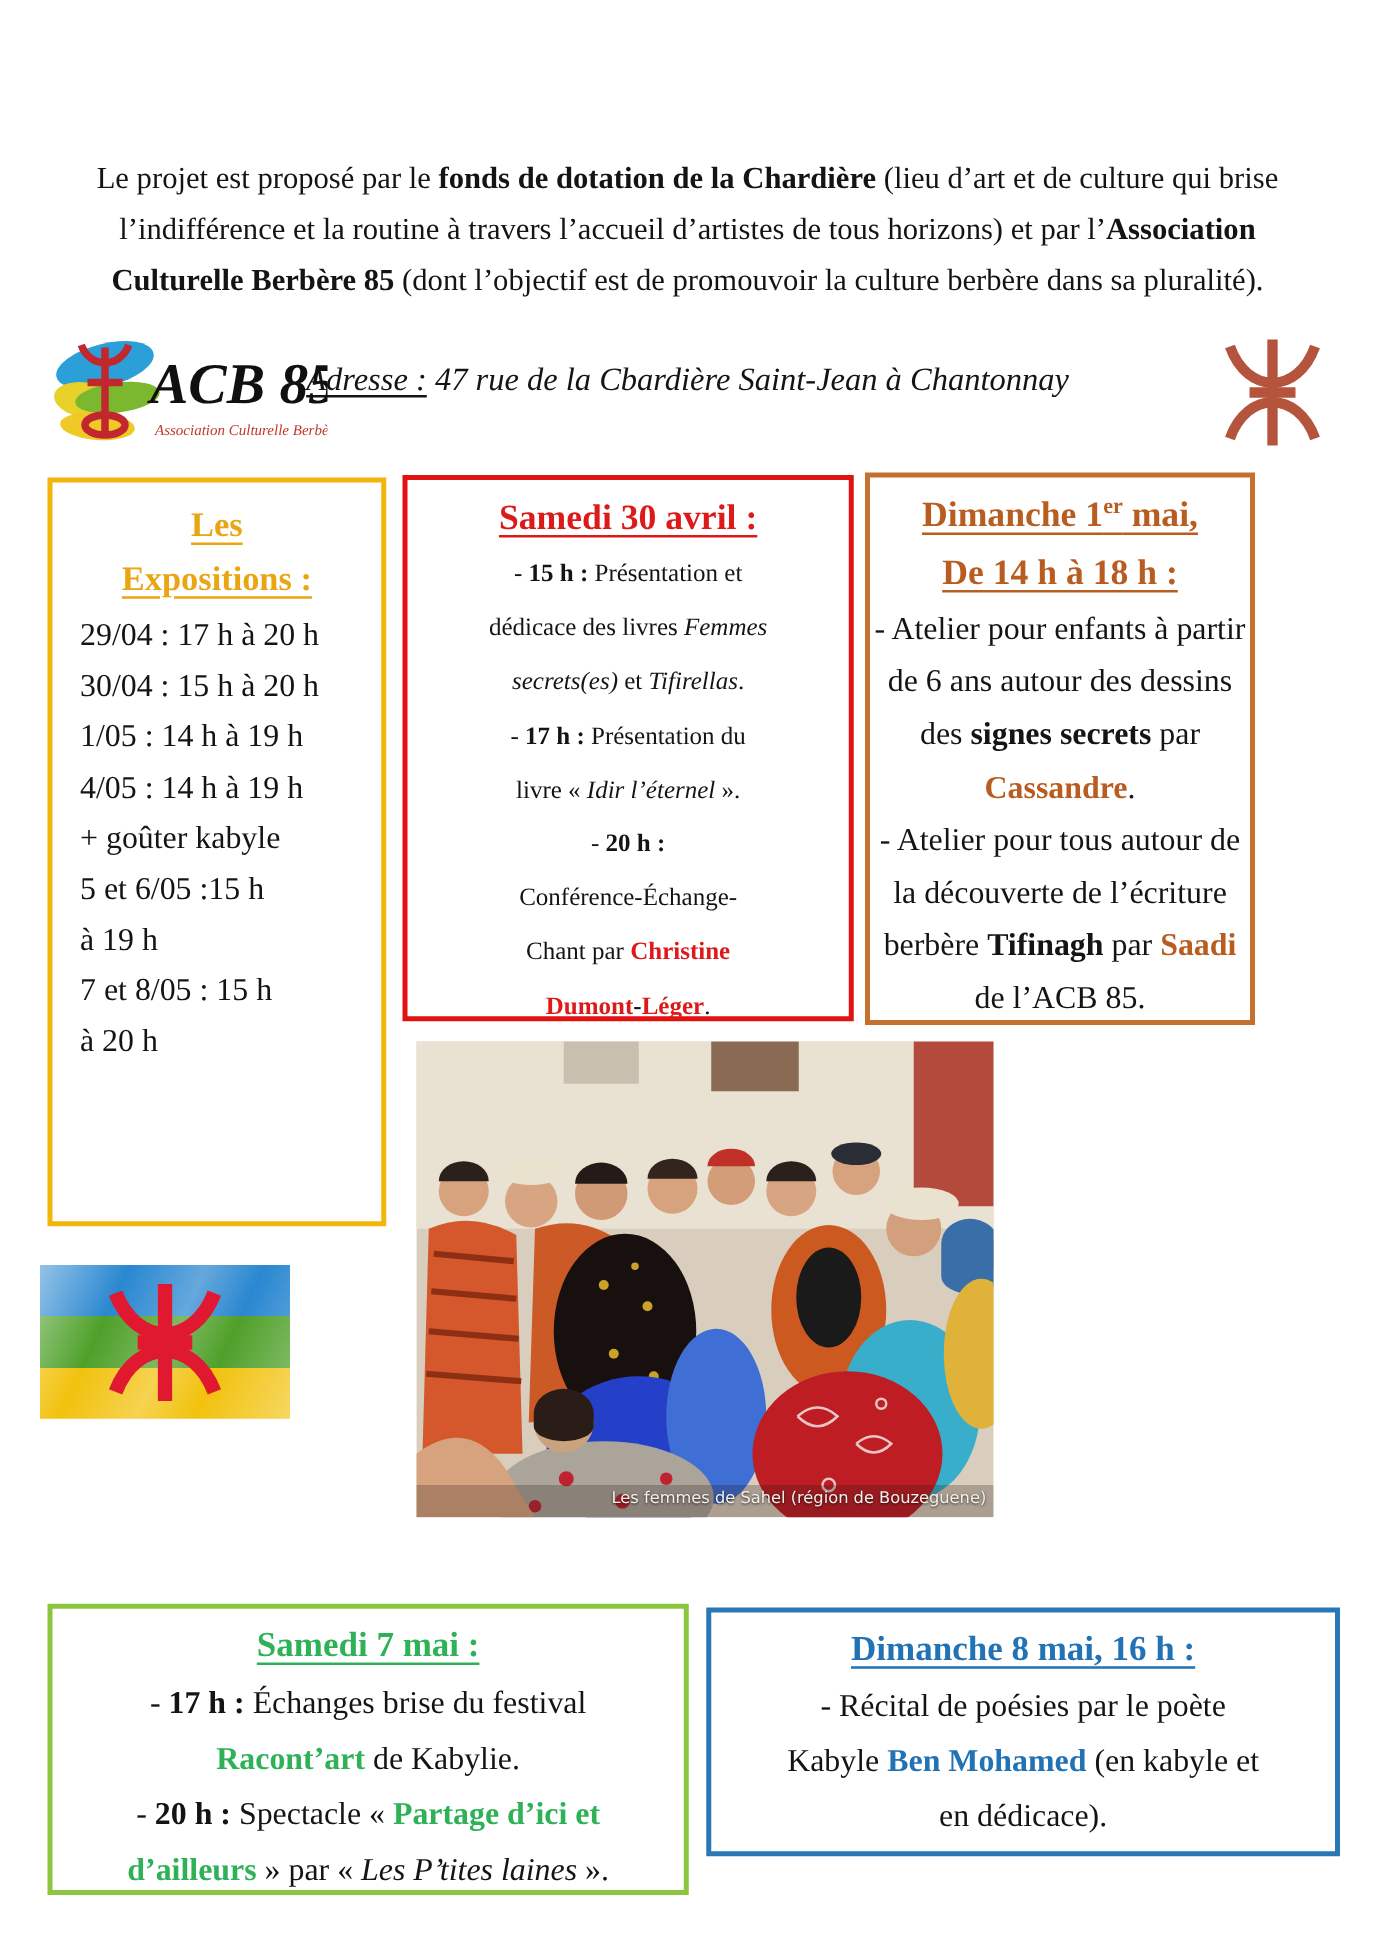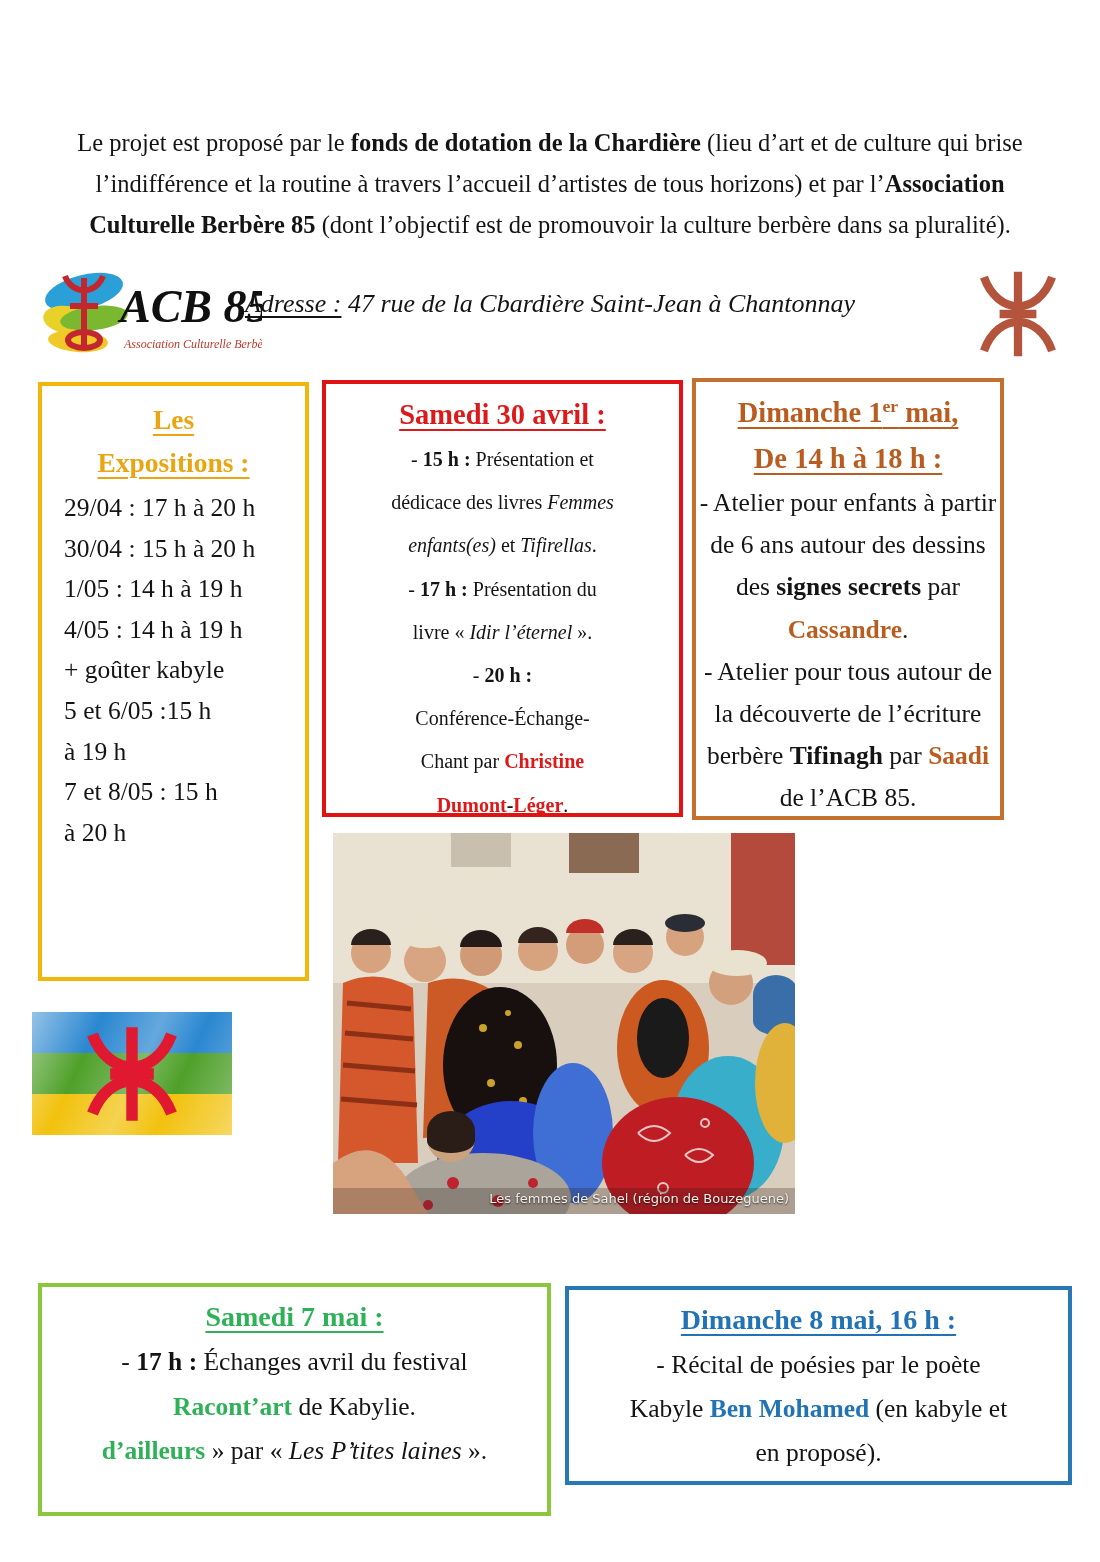--- a/index.html
+++ b/index.html
@@ -184,21 +184,21 @@
         <div class="rline"><span>7 et 8/05 : 15 h</span></div>
         <div class="rline"><span>à 20 h</span></div>
       </div>
   </div>
 
   <div class="box box-samedi30">
     <div class="box-title utitle">Samedi 30 avril :</div>
     <div class="box-body">
         <div class="rline"><span>- </span><span class="b">15 h :</span><span> Présentation et</span></div>
         <div class="rline"><span>dédicace des livres </span><span class="i">Femmes</span></div>
-        <div class="rline"><span class="i">enfants(es)</span><span> et </span><span class="i">Tifirellas</span><span>.</span></div>
+        <div class="rline"><span class="i">secrets(es)</span><span> et </span><span class="i">Tifirellas</span><span>.</span></div>
         <div class="rline"><span>- </span><span class="b">17 h :</span><span> Présentation du</span></div>
         <div class="rline"><span>livre « </span><span class="i">Idir l’éternel</span><span> ».</span></div>
         <div class="rline"><span>- </span><span class="b">20 h :</span></div>
         <div class="rline"><span>Conférence-Échange-</span></div>
         <div class="rline"><span>Chant par </span><span class="b red">Christine</span></div>
         <div class="rline"><span class="b red">Dumont</span><span class="b">-</span><span class="b red">Léger</span><span>.</span></div>
       </div>
   </div>
 
   <div class="box box-dimanche1">
@@ -297,28 +297,29 @@
         <path d="M12,88 C28,46 72,46 88,88"></path>
         <path d="M50,5 L50,95"></path>
         <path d="M29,50 L71,50"></path>
       </g>
     </svg>
   </div>
 
   <div class="box box-samedi7">
     <div class="box-title utitle">Samedi 7 mai :</div>
     <div class="box-body">
-        <div class="rline"><span>- </span><span class="b">17 h :</span><span> Échanges avril du festival</span></div>
+        <div class="rline"><span>- </span><span class="b">17 h :</span><span> Échanges brise du festival</span></div>
         <div class="rline"><span class="b green">Racont’art</span><span> de Kabylie.</span></div>
+        <div class="rline"><span>- </span><span class="b">20 h :</span><span> Spectacle « </span><span class="b green">Partage d’ici et</span></div>
         <div class="rline"><span class="b green">d’ailleurs</span><span> » par « </span><span class="i">Les P’tites laines</span><span> ».</span></div>
       </div>
   </div>
 
   <div class="box box-dimanche8">
     <div class="box-title utitle">Dimanche 8 mai, 16 h :</div>
     <div class="box-body">
         <div class="rline"><span>- Récital de poésies par le poète</span></div>
         <div class="rline"><span>Kabyle </span><span class="b blue">Ben Mohamed</span><span> (en kabyle et</span></div>
-        <div class="rline"><span>en proposé).</span></div>
+        <div class="rline"><span>en dédicace).</span></div>
       </div>
   </div>
 
 </div>
 
 </body></html>

